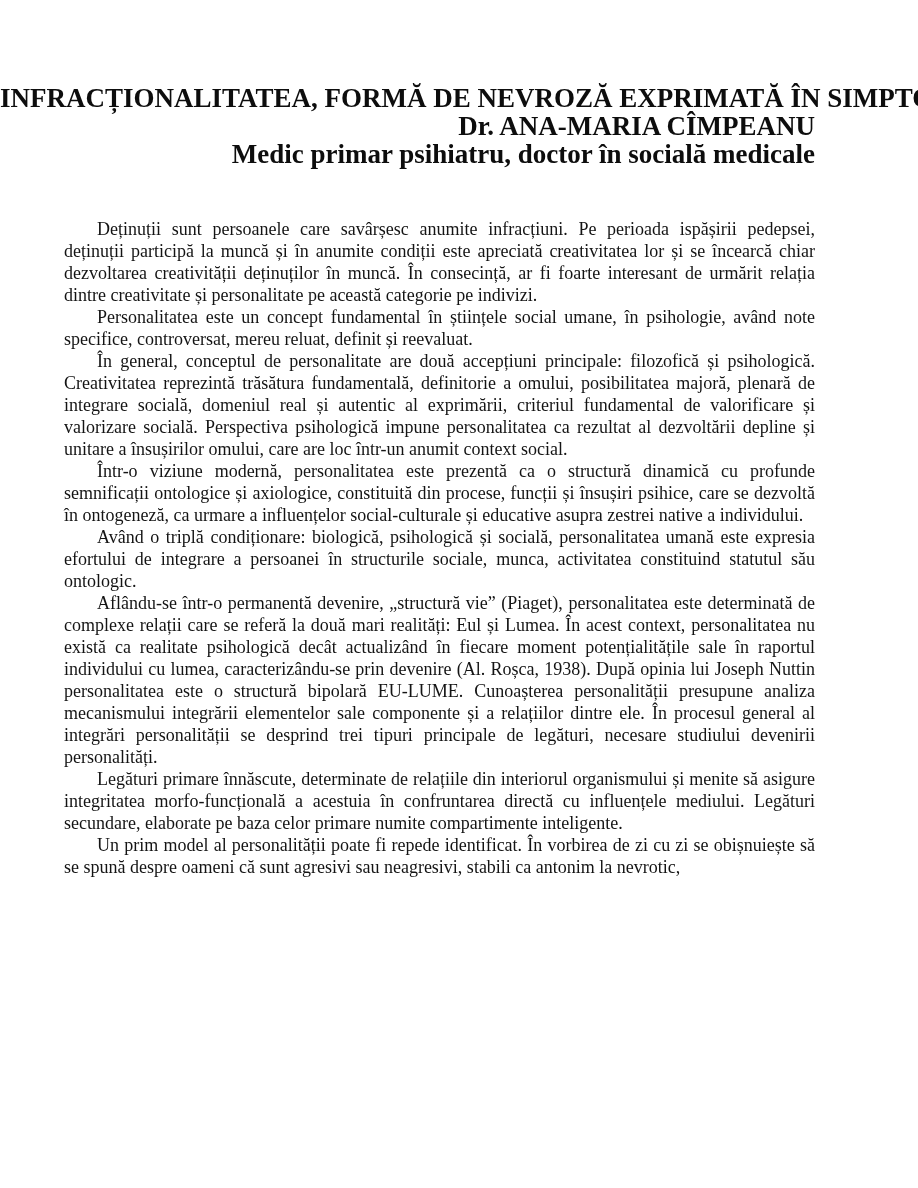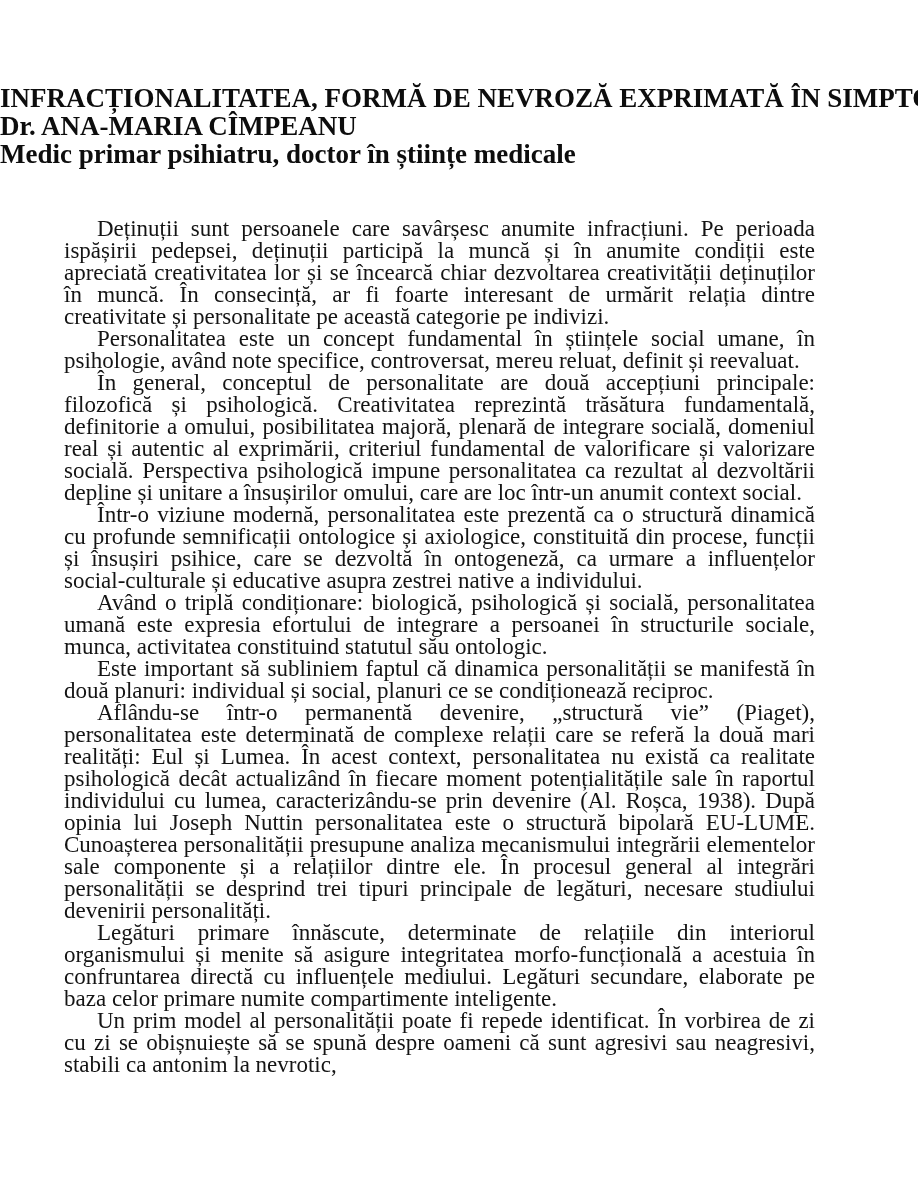--- a/index.html
+++ b/index.html
@@ -27,53 +27,53 @@
     line-height: 28px;
     color: #0d0d0d;
   }
   .title-line {
     display: block;
     text-align: center;
     white-space: nowrap;
   }
   .byline {
     display: block;
-    text-align: left;
+    text-align: right;
+    padding-right: 103px;
     white-space: nowrap;
   }
   .doc-body {
     margin-top: 50px;
     margin-left: 64px;
     margin-right: 103px;
-    font-size: 23px;
+    font-size: 18px;
     line-height: 22px;
     color: #141414;
   }
   .doc-body p {
     margin: 0;
     text-indent: 33px;
     text-align: justify;
   }
 </style>
 </head>
 <body>
 
 <div class="page">
 
   <header class="title-block">
     <span class="title-line">INFRACȚIONALITATEA, FORMĂ DE NEVROZĂ EXPRIMATĂ ÎN SIMPTOME</span>
     <span class="byline">Dr. ANA-MARIA CÎMPEANU</span>
-    <span class="byline">Medic primar psihiatru, doctor în științe medicale</span>
+    <span class="byline">Medic primar psihiatru, doctor în socială medicale</span>
   </header>
 
   <main class="doc-body">
     <p>Deținuții sunt persoanele care savârșesc anumite infracțiuni. Pe perioada ispășirii pedepsei, deținuții participă la muncă și în anumite condiții este apreciată creativitatea lor și se încearcă chiar dezvoltarea creativității deținuților în muncă. În consecință, ar fi foarte interesant de urmărit relația dintre creativitate și personalitate pe această categorie pe indivizi.</p>
     <p>Personalitatea este un concept fundamental în științele social umane, în psihologie, având note specifice, controversat, mereu reluat, definit și reevaluat.</p>
     <p>În general, conceptul de personalitate are două accepțiuni principale: filozofică și psihologică. Creativitatea reprezintă trăsătura fundamentală, definitorie a omului, posibilitatea majoră, plenară de integrare socială, domeniul real și autentic al exprimării, criteriul fundamental de valorificare și valorizare socială. Perspectiva psihologică impune personalitatea ca rezultat al dezvoltării depline și unitare a însușirilor omului, care are loc într-un anumit context social.</p>
     <p>Într-o viziune modernă, personalitatea este prezentă ca o structură dinamică cu profunde semnificații ontologice și axiologice, constituită din procese, funcții și însușiri psihice, care se dezvoltă în ontogeneză, ca urmare a influențelor social-culturale și educative asupra zestrei native a individului.</p>
     <p>Având o triplă condiționare: biologică, psihologică și socială, personalitatea umană este expresia efortului de integrare a persoanei în structurile sociale, munca, activitatea constituind statutul său ontologic.</p>
-    <p>Este important să subliniem faptul că dinamica personalității se manifestă în două planuri: individual și social, planuri ce se condiționează reciproc.</p>
     <p>Aflându-se într-o permanentă devenire, „structură vie” (Piaget), personalitatea este determinată de complexe relații care se referă la două mari realități: Eul și Lumea. În acest context, personalitatea nu există ca realitate psihologică decât actualizând în fiecare moment potențialitățile sale în raportul individului cu lumea, caracterizându-se prin devenire (Al. Roșca, 1938). După opinia lui Joseph Nuttin personalitatea este o structură bipolară EU-LUME. Cunoașterea personalității presupune analiza mecanismului integrării elementelor sale componente și a relațiilor dintre ele. În procesul general al integrări personalității se desprind trei tipuri principale de legături, necesare studiului devenirii personalități.</p>
     <p>Legături primare înnăscute, determinate de relațiile din interiorul organismului și menite să asigure integritatea morfo-funcțională a acestuia în confruntarea directă cu influențele mediului. Legături secundare, elaborate pe baza celor primare numite compartimente inteligente.</p>
     <p>Un prim model al personalității poate fi repede identificat. În vorbirea de zi cu zi se obișnuiește să se spună despre oameni că sunt agresivi sau neagresivi, stabili ca antonim la nevrotic,</p>
   </main>
 
 </div>
 
 </body></html>

